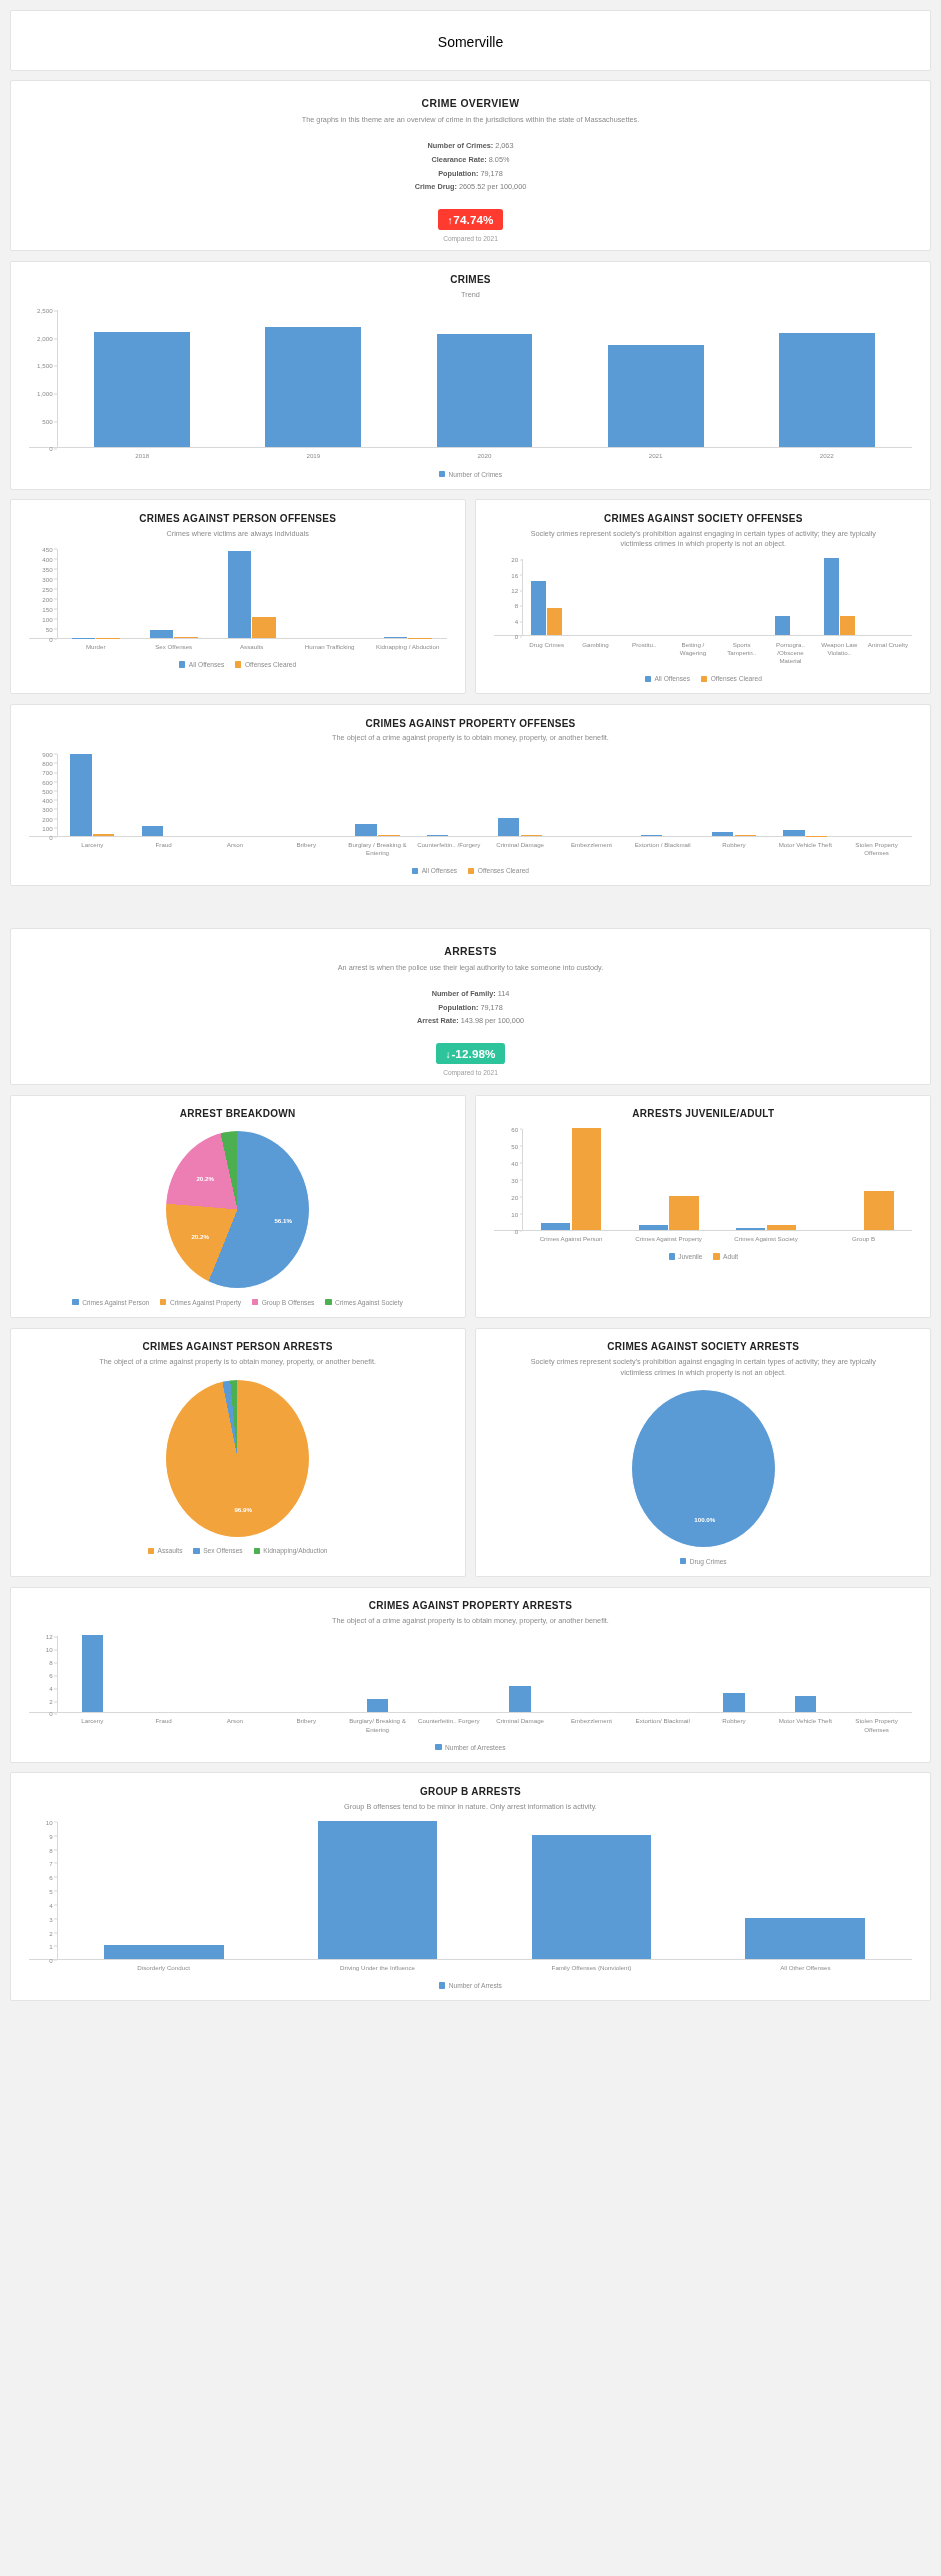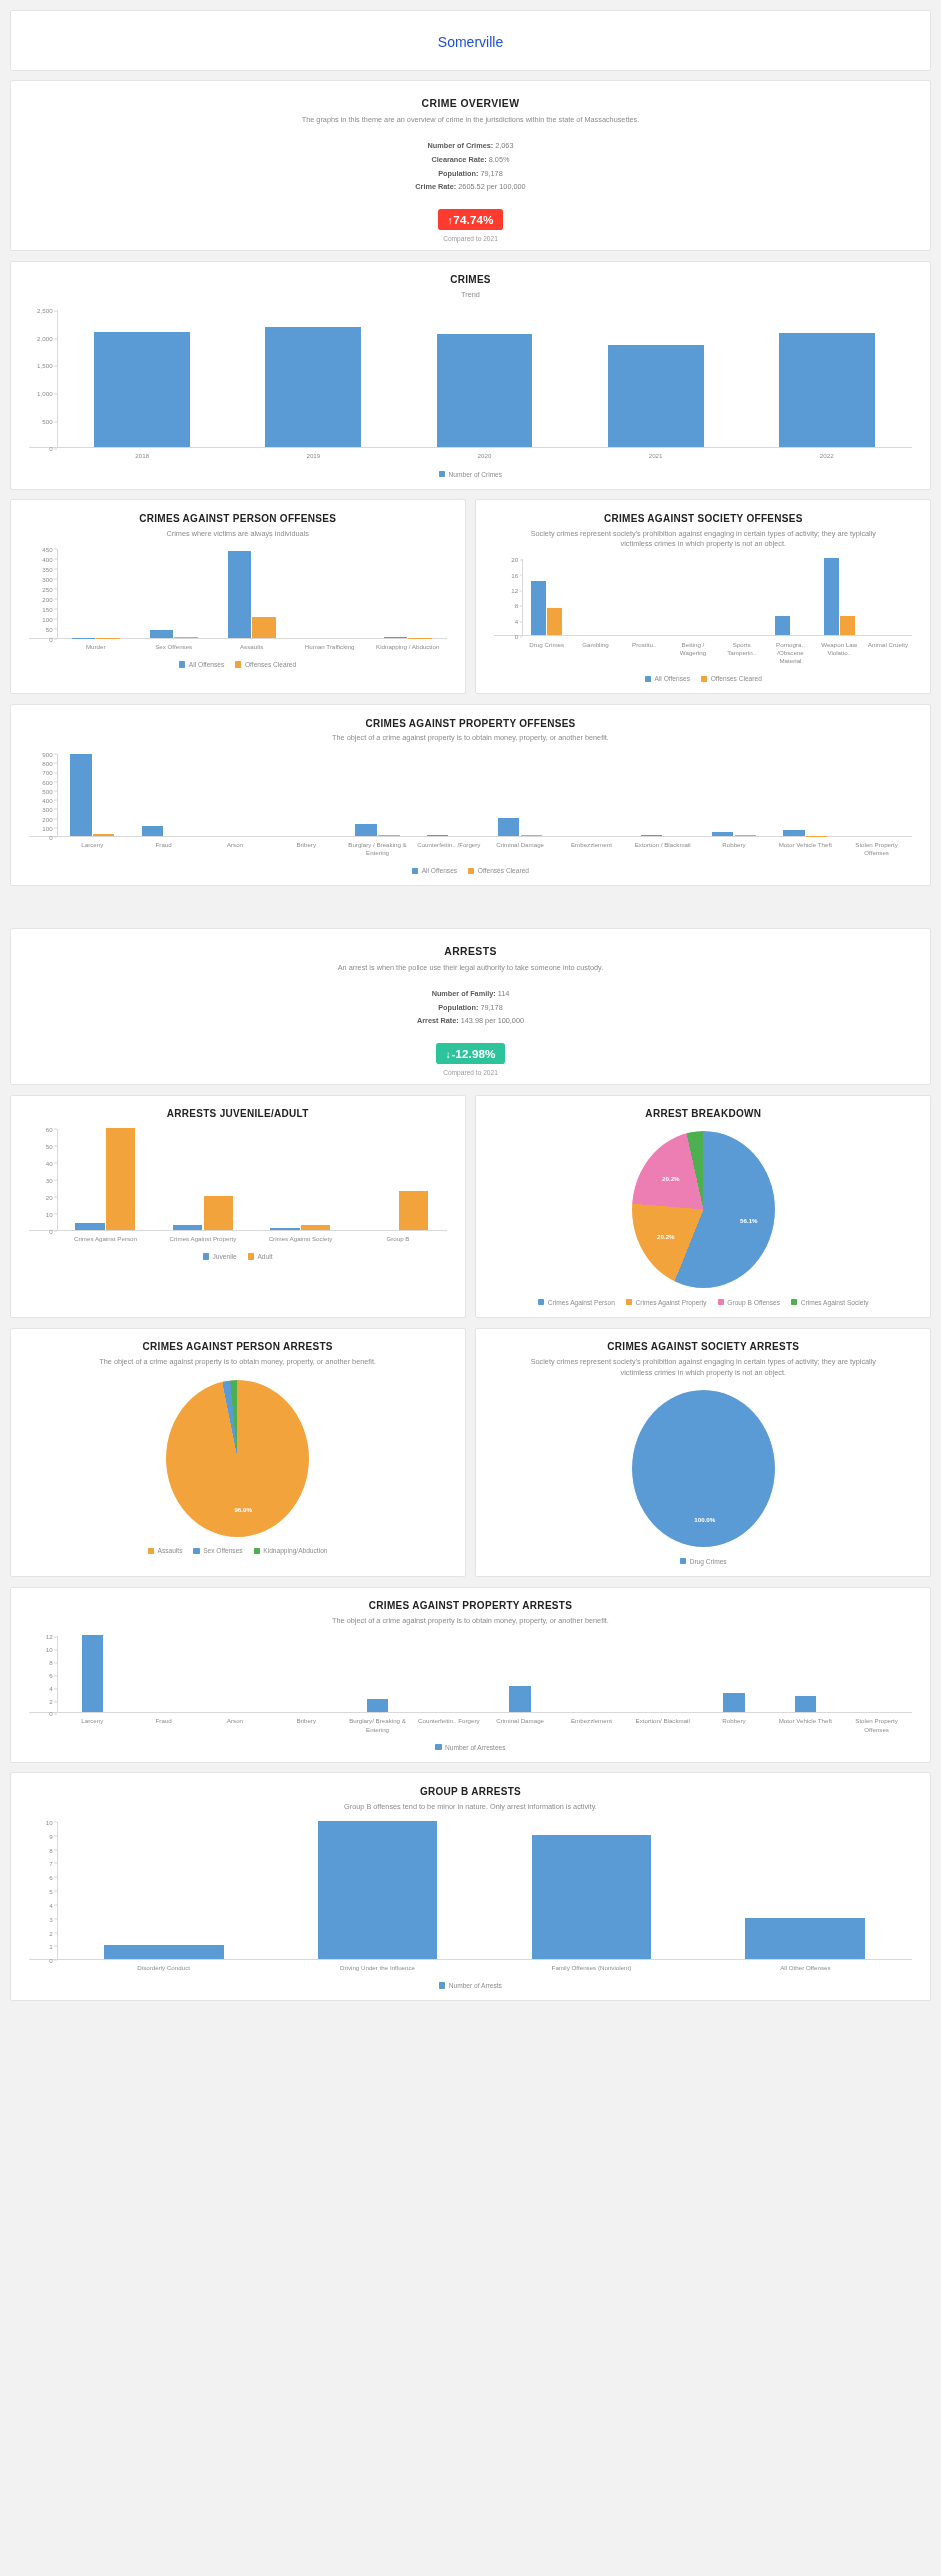--- a/index.html
+++ b/index.html
@@ -26,21 +26,21 @@
     font-size: 21px;
     font-weight: 700;
     color: #222;
     letter-spacing: 0.1px;
     line-height: 1.15;
   }
   .sub-title {
     text-align: center;
     font-size: 14px;
     font-weight: 400;
-    color: #1d4ed8;
+    color: #000000;
     margin-top: 5.5px;
   }
 
   .sec-head { text-align: center; padding: 7px 28px 0 28px; }
   .sec-title {
     font-size: 10.4px;
     font-weight: 700;
     letter-spacing: 0.4px;
     color: #222;
     text-transform: uppercase;
@@ -208,21 +208,21 @@
 
   <div class="card">
     <div class="sec-head">
       <div class="sec-title">CRIME OVERVIEW</div>
       <div class="sec-desc">The graphs in this theme are an overview of crime in the jurisdictions within the state of Massachusettes.</div>
     </div>
     <div class="stats">
       <div class="stat-line"><b>Number of Crimes:</b> <span>2,063</span></div>
       <div class="stat-line"><b>Clearance Rate:</b> <span>8.05%</span></div>
       <div class="stat-line"><b>Population:</b> <span>79,178</span></div>
-      <div class="stat-line"><b>Crime Rate:</b> <span>2605.52 per 100,000</span></div>
+      <div class="stat-line"><b>Crime Drug:</b> <span>2605.52 per 100,000</span></div>
     </div>
     <div class="badge-wrap">
       <div class="badge" id="crime-badge" style="background: rgb(255, 59, 48);">
         <span class="arrow">↑</span><span>74.74%</span>
       </div>
       <div class="badge-note">Compared to 2021</div>
     </div>
   </div>
 
   <div class="card">
@@ -535,20 +535,52 @@
       <div class="badge" id="arrest-badge" style="background: rgb(46, 196, 155);">
         <span class="arrow">↓</span><span>-12.98%</span>
       </div>
       <div class="badge-note">Compared to 2021</div>
     </div>
   </div>
 
   <div class="two-col">
     <div class="card">
       <div class="chart-head">
+          <div class="chart-title">ARREST BREAKDOWN</div>
+        </div>
+      <div class="chart-mount">
+          <div class="pie-wrap">
+            <div class="pie" style="background: conic-gradient(rgb(91, 155, 213) 0%, rgb(91, 155, 213) 56.1%, rgb(242, 163, 60) 56.1%, rgb(242, 163, 60) 76.3%, rgb(237, 126, 180) 76.3%, rgb(237, 126, 180) 96.5%, rgb(76, 175, 80) 96.5%, rgb(76, 175, 80) 100%); border: 0.7px solid rgb(255, 255, 255);">
+              <div class="pie-label" style="left: 117px; top: 89px;">56.1%</div>
+              <div class="pie-label" style="left: 34px; top: 105px;">20.2%</div>
+              <div class="pie-label" style="left: 39px; top: 47px;">20.2%</div>
+            </div>
+          </div>
+          <div class="legend">
+            <div class="leg-item">
+              <span class="swatch" style="background: rgb(91, 155, 213);"></span>
+              <span class="leg-label">Crimes Against Person</span>
+            </div>
+            <div class="leg-item">
+              <span class="swatch" style="background: rgb(242, 163, 60);"></span>
+              <span class="leg-label">Crimes Against Property</span>
+            </div>
+            <div class="leg-item">
+              <span class="swatch" style="background: rgb(237, 126, 180);"></span>
+              <span class="leg-label">Group B Offenses</span>
+            </div>
+            <div class="leg-item">
+              <span class="swatch" style="background: rgb(76, 175, 80);"></span>
+              <span class="leg-label">Crimes Against Society</span>
+            </div>
+          </div>
+        </div>
+    </div>
+    <div class="card">
+      <div class="chart-head">
           <div class="chart-title">ARRESTS JUVENILE/ADULT</div>
         </div>
       <div class="chart-mount">
           <div class="plot">
             <div class="plot-body" style="height: 102px;">
               <div class="yaxis">
                 <div class="ytick" style="top: 102px;">0</div>
                 <div class="ytick" style="top: 85px;">10</div>
                 <div class="ytick" style="top: 68px;">20</div>
                 <div class="ytick" style="top: 51px;">30</div>
@@ -584,52 +616,20 @@
             <div class="xlabel">Group B</div>
           </div>
           <div class="legend">
             <div class="leg-item">
               <span class="swatch" style="background: rgb(91, 155, 213);"></span>
               <span class="leg-label">Juvenile</span>
             </div>
             <div class="leg-item">
               <span class="swatch" style="background: rgb(242, 163, 60);"></span>
               <span class="leg-label">Adult</span>
-            </div>
-          </div>
-        </div>
-    </div>
-    <div class="card">
-      <div class="chart-head">
-          <div class="chart-title">ARREST BREAKDOWN</div>
-        </div>
-      <div class="chart-mount">
-          <div class="pie-wrap">
-            <div class="pie" style="background: conic-gradient(rgb(91, 155, 213) 0%, rgb(91, 155, 213) 56.1%, rgb(242, 163, 60) 56.1%, rgb(242, 163, 60) 76.3%, rgb(237, 126, 180) 76.3%, rgb(237, 126, 180) 96.5%, rgb(76, 175, 80) 96.5%, rgb(76, 175, 80) 100%); border: 0.7px solid rgb(255, 255, 255);">
-              <div class="pie-label" style="left: 117px; top: 89px;">56.1%</div>
-              <div class="pie-label" style="left: 34px; top: 105px;">20.2%</div>
-              <div class="pie-label" style="left: 39px; top: 47px;">20.2%</div>
-            </div>
-          </div>
-          <div class="legend">
-            <div class="leg-item">
-              <span class="swatch" style="background: rgb(91, 155, 213);"></span>
-              <span class="leg-label">Crimes Against Person</span>
-            </div>
-            <div class="leg-item">
-              <span class="swatch" style="background: rgb(242, 163, 60);"></span>
-              <span class="leg-label">Crimes Against Property</span>
-            </div>
-            <div class="leg-item">
-              <span class="swatch" style="background: rgb(237, 126, 180);"></span>
-              <span class="leg-label">Group B Offenses</span>
-            </div>
-            <div class="leg-item">
-              <span class="swatch" style="background: rgb(76, 175, 80);"></span>
-              <span class="leg-label">Crimes Against Society</span>
             </div>
           </div>
         </div>
     </div>
   </div>
 
   <div class="two-col">
     <div class="card">
       <div class="chart-head">
           <div class="chart-title">CRIMES AGAINST PERSON ARRESTS</div>

